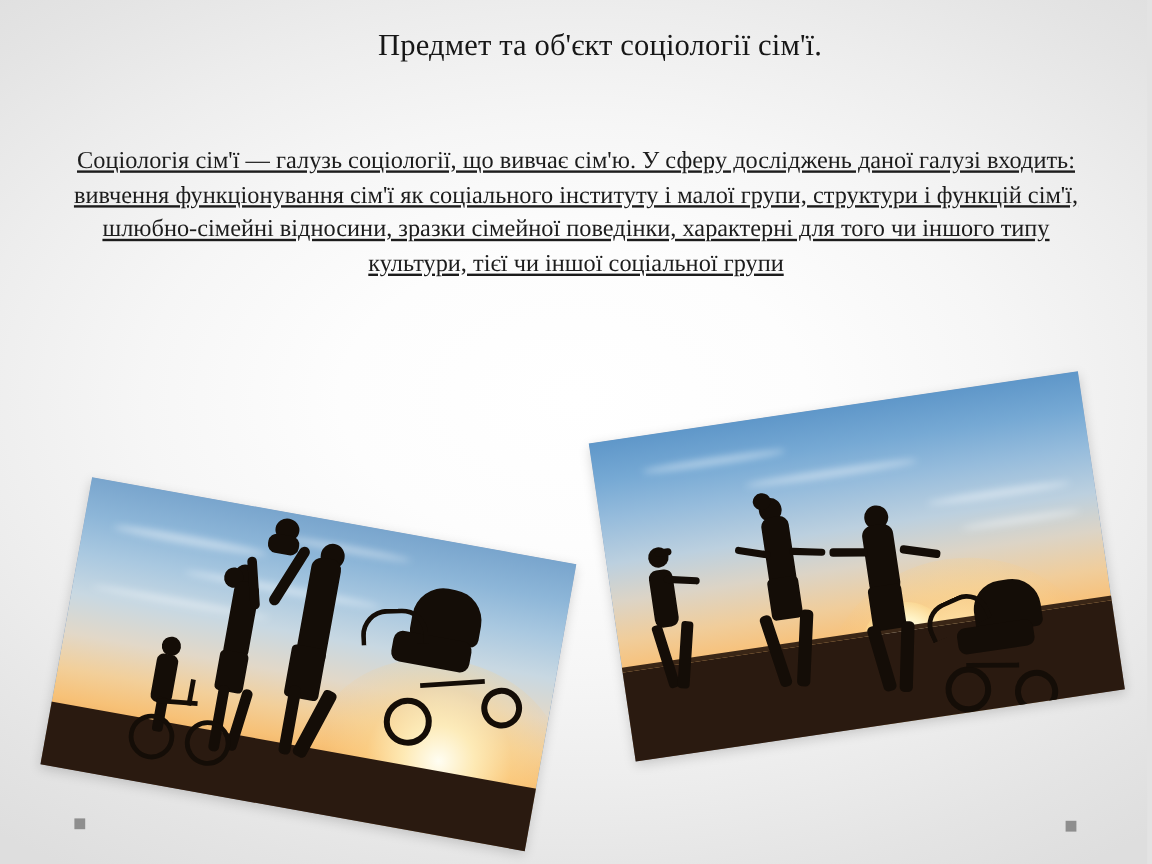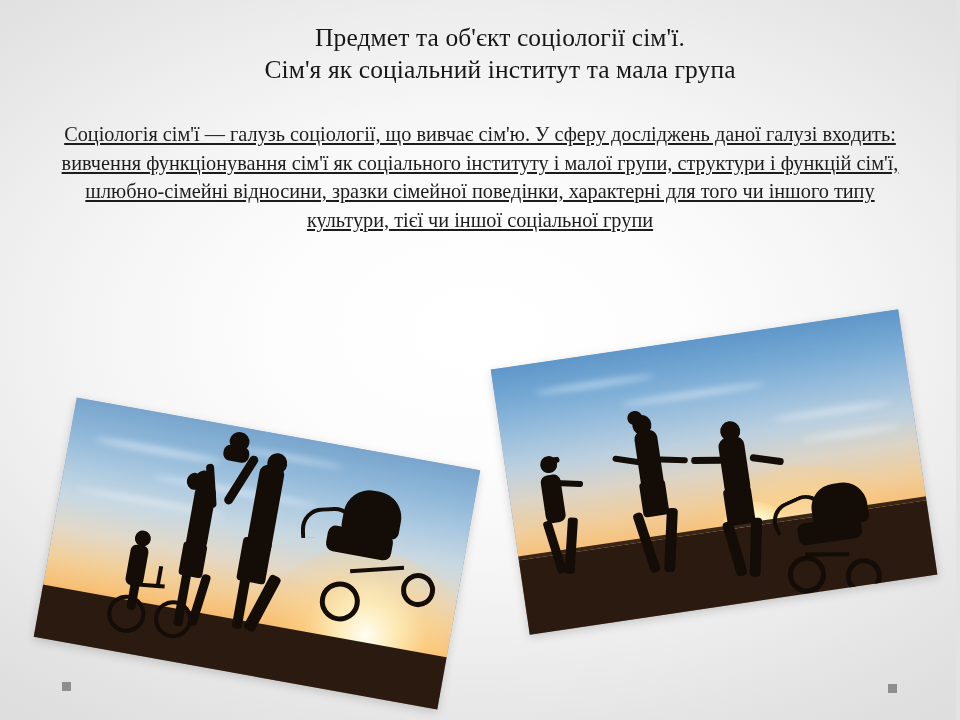--- a/index.html
+++ b/index.html
@@ -135,21 +135,20 @@
   #marker-left  { left: 62px;  top: 682px; }
   #marker-right { left: 888px; top: 684px; }
 </style>
 </head>
 <body>
 
 <div class="slide">
 
   <div class="title-block">
     <span class="title-line">Предмет та об'єкт соціології сім'ї.</span>
-    <span class="title-line">Сім'я як соціальний інститут та мала група</span>
   </div>
 
   <div class="body-block">
     <p>Соціологія сім'ї — галузь соціології, що вивчає сім'ю. У сферу досліджень даної галузі входить: вивчення функціонування сім'ї як соціального інституту і малої групи, структури і функцій сім'ї, шлюбно-сімейні відносини, зразки сімейної поведінки, характерні для того чи іншого типу культури, тієї чи іншої соціальної групи</p>
   </div>
 
   <div class="photo" id="photo-left">
     <div class="sky"></div>
 
     <div class="sunglow" style="left:54%; top:40%; width:210px; height:170px;"></div>

